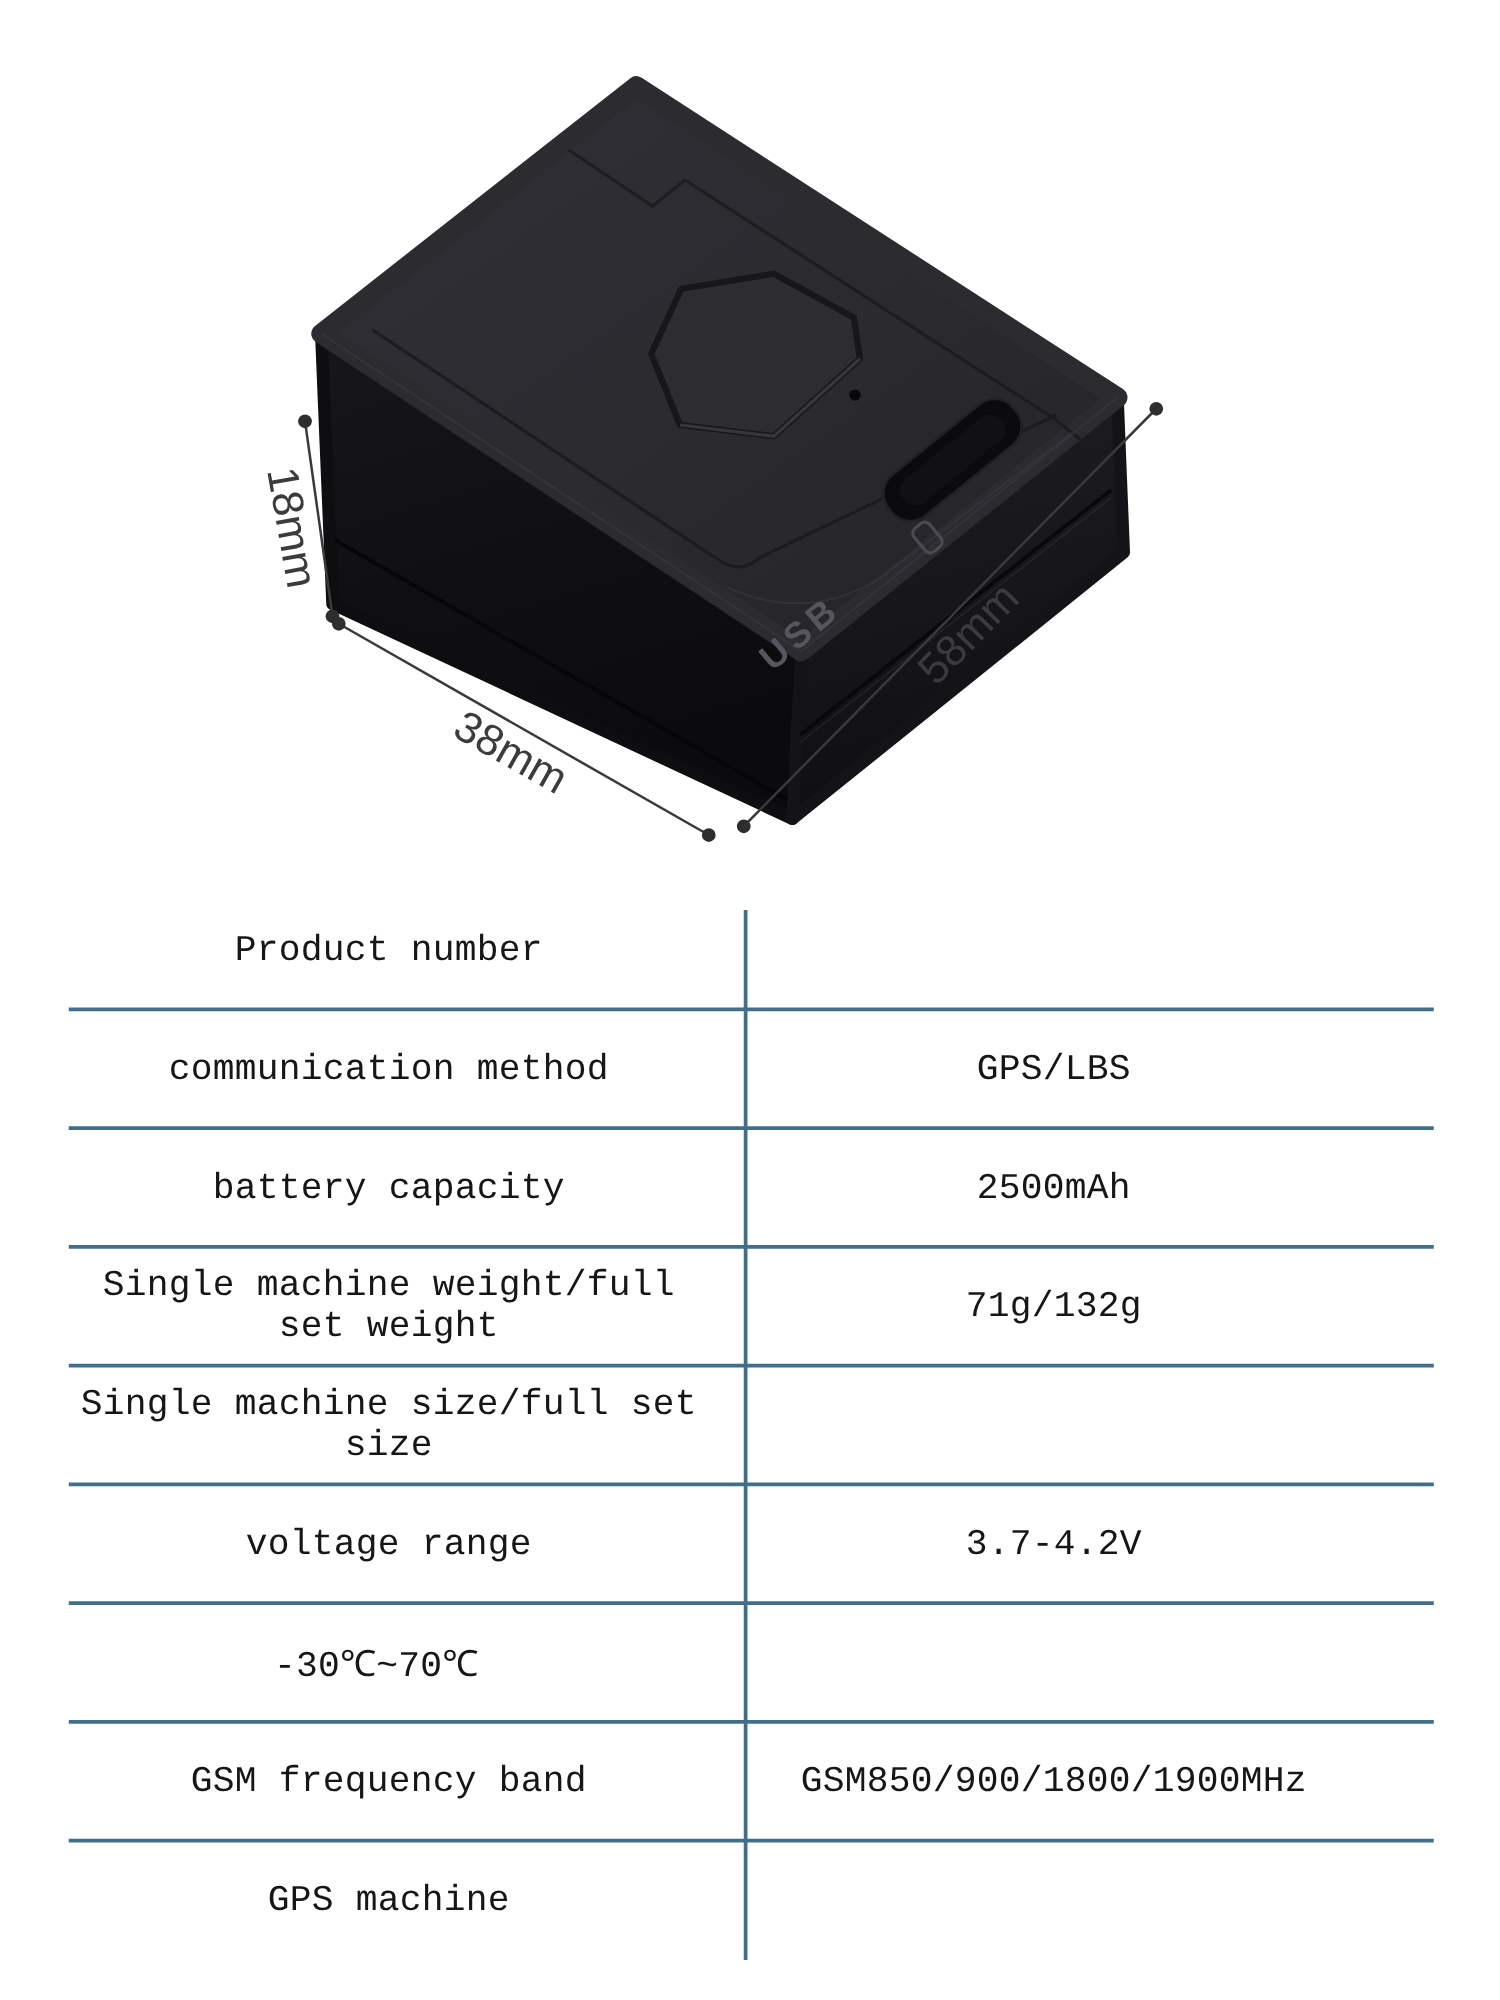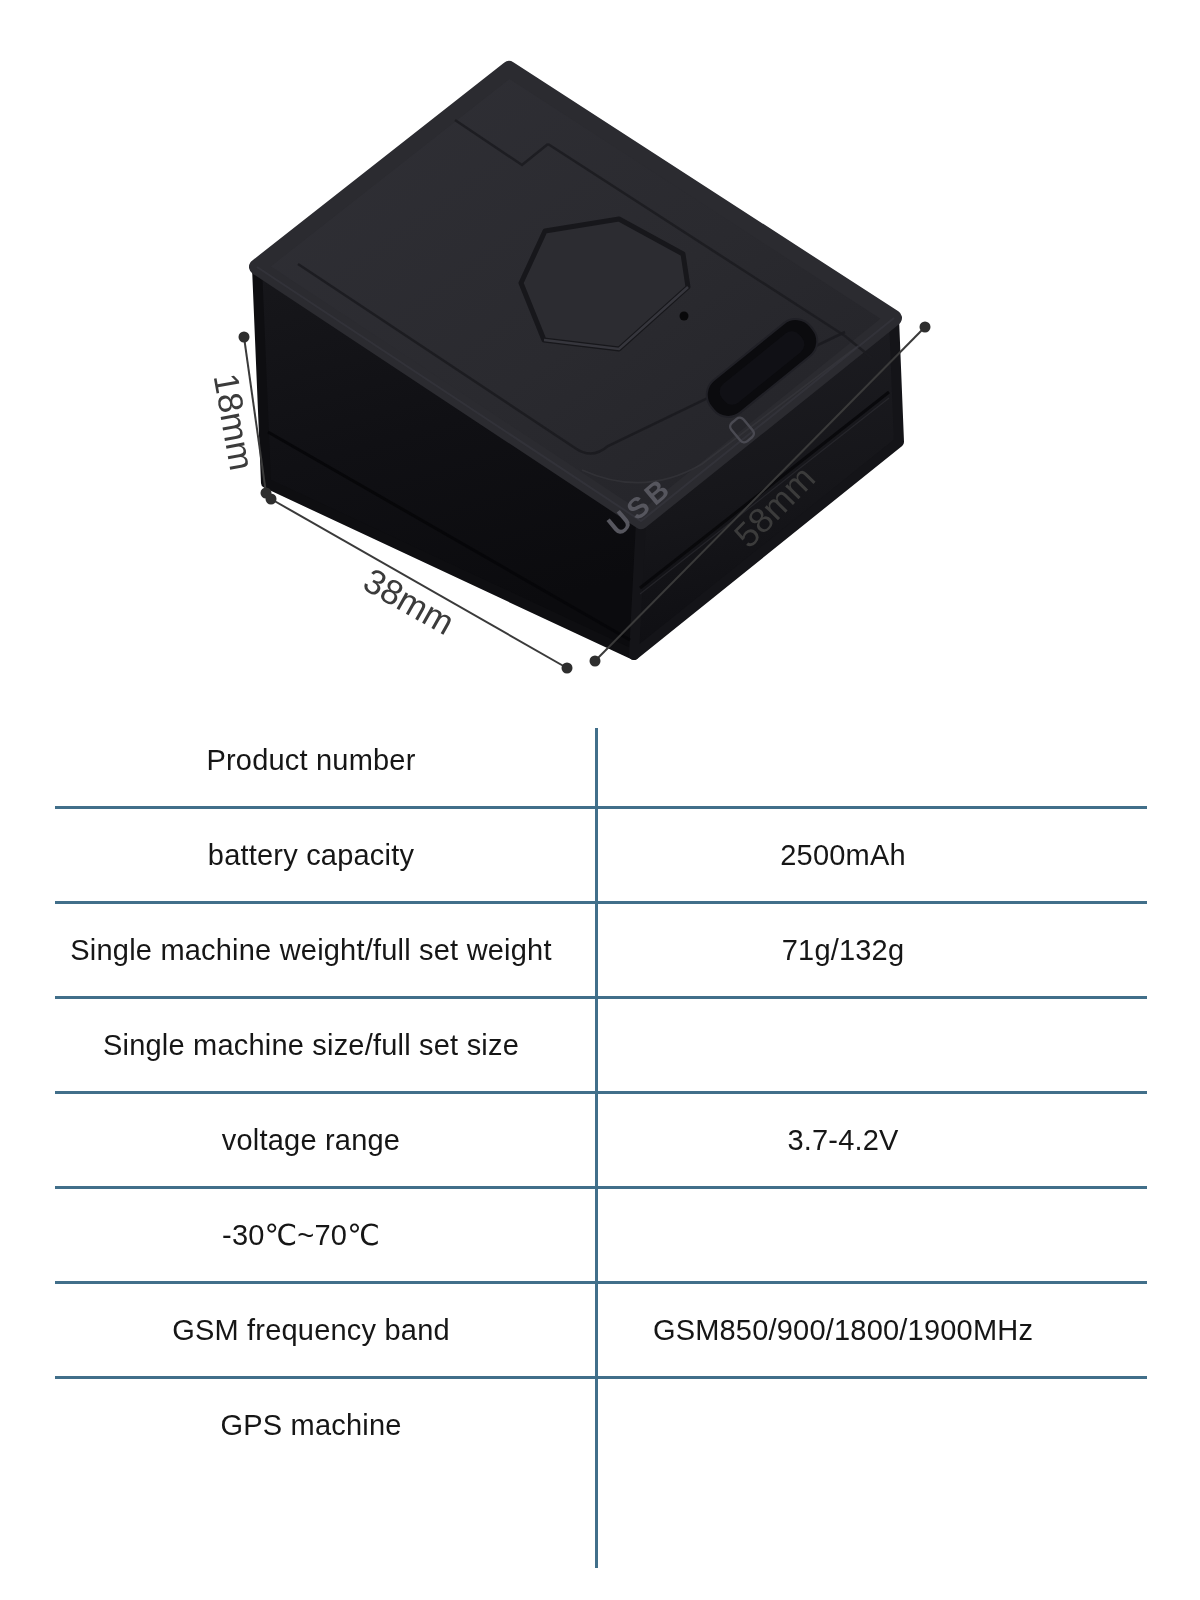--- a/index.html
+++ b/index.html
@@ -7,21 +7,21 @@
     width:1200px;height:1600px;background:#ffffff;position:relative;overflow:hidden;
     font-family:"Liberation Sans","DejaVu Sans",sans-serif;
   }
   .photo-section{position:absolute;left:0;top:0;width:1200px;height:710px;background:#ffffff;}
   .photo-section svg{display:block;}
 
   .spec-table{
     position:absolute;left:55px;top:714px;width:1092px;height:856px;
   }
   .spec-row{
-    display:flex;height:92px;align-items:center;
+    display:flex;height:92px;align-items:center;font-family:Liberation Mono, monospace;
   }
   .spec-row + .spec-row{border-top:3px solid #416f8a;}
   .cell{
     font-size:29px;color:#161616;letter-spacing:.2px;
     display:flex;align-items:center;justify-content:center;text-align:center;
   }
   .cell.left{width:542px;padding-right:30px;box-sizing:border-box;}
   .cell.right{width:550px;padding-right:58px;box-sizing:border-box;}
   .v-divider{
     position:absolute;left:540px;top:14px;width:3px;height:840px;background:#416f8a;
@@ -112,20 +112,24 @@
   </svg>
 </div>
 
 <div class="spec-table">
   <div class="v-divider"></div>
 
   <div class="spec-row">
     <div class="cell left">Product number</div>
   </div>
   <div class="spec-row">
+    <div class="cell left">communication method</div>
+    <div class="cell right">GPS/LBS</div>
+  </div>
+  <div class="spec-row">
     <div class="cell left">battery capacity</div>
     <div class="cell right">2500mAh</div>
   </div>
   <div class="spec-row">
     <div class="cell left">Single machine weight/full set weight</div>
     <div class="cell right">71g/132g</div>
   </div>
   <div class="spec-row">
     <div class="cell left">Single machine size/full set size</div>
   </div>

